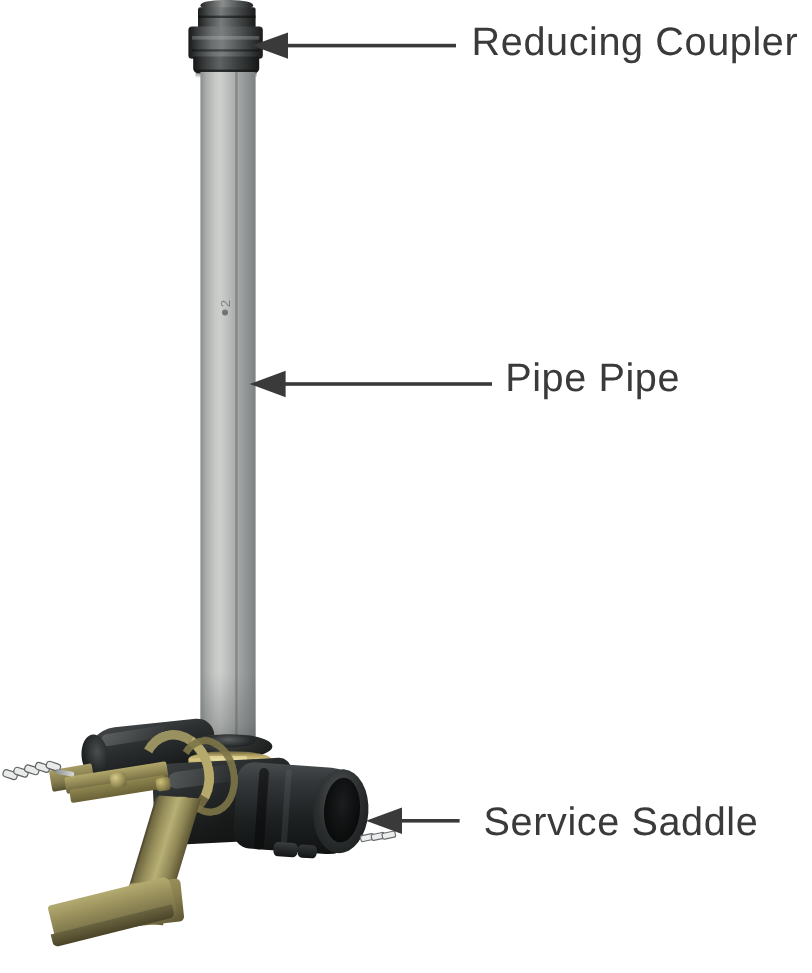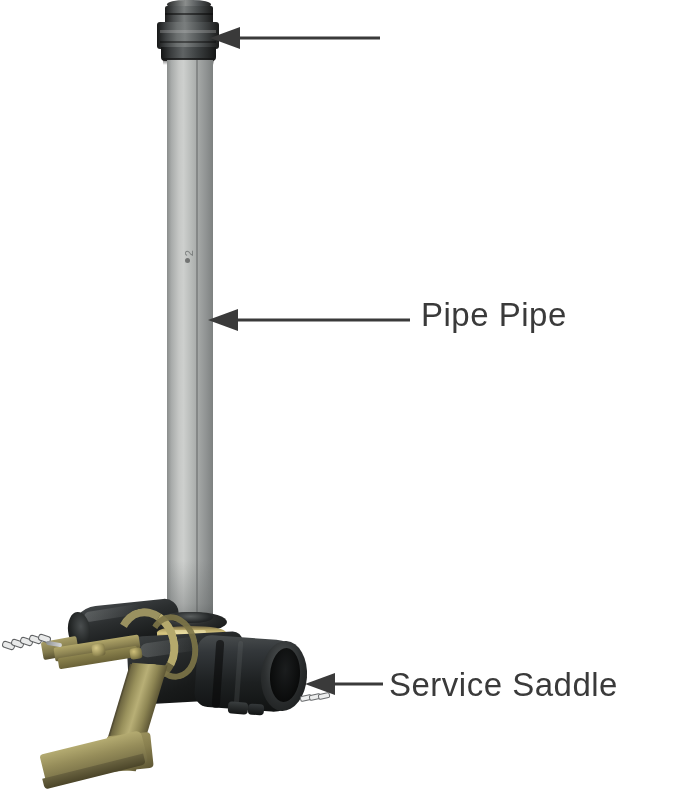--- a/index.html
+++ b/index.html
@@ -22,21 +22,21 @@
     color: #3a3a3a;
     font-family: "Liberation Sans", sans-serif;
     font-weight: 400;
     font-size: 33px;
     letter-spacing: 0.5px;
     white-space: nowrap;
     line-height: 1;
   }
   #label-reducing-coupler { left: 393px; top: 18px; }
   #label-riser-pipe       { left: 421px; top: 298px; }
-  #label-service-saddle   { left: 389px; top: 668px; }
+  #label-service-saddle   { left: 403px; top: 668px; }
 
   
   .leader { position: absolute; }
   .leader .shaft {
     position: absolute;
     height: 3px;
     background: #3a3a3a;
     top: 50%;
     transform: translateY(-50%);
   }
@@ -421,18 +421,19 @@
   <div class="leader" id="arrow-riser-pipe">
     <div class="head"></div>
     <div class="shaft"></div>
   </div>
 
   <div class="leader" id="arrow-service-saddle">
     <div class="head"></div>
     <div class="shaft"></div>
   </div>
 
+  <div class="label" id="label-reducing-coupler">Reducing Coupler</div>
 
   <div class="label" id="label-riser-pipe">Pipe Pipe</div>
 
   <div class="label" id="label-service-saddle">Service Saddle</div>
 
 </div>
 
 </body></html>

